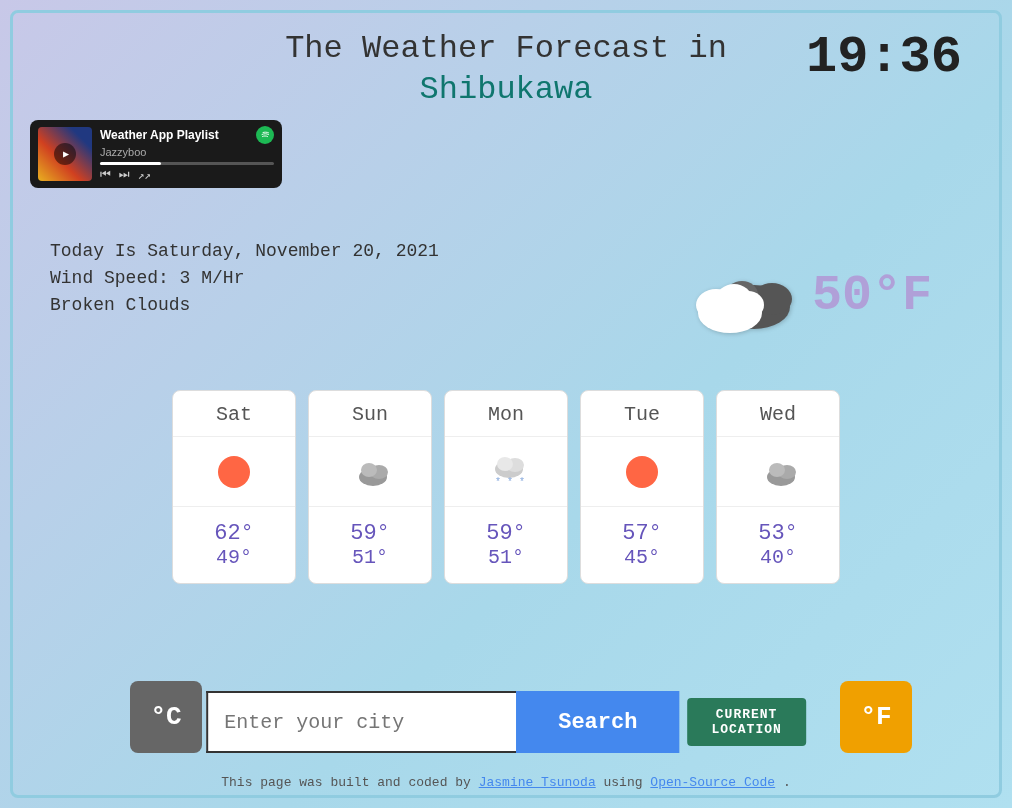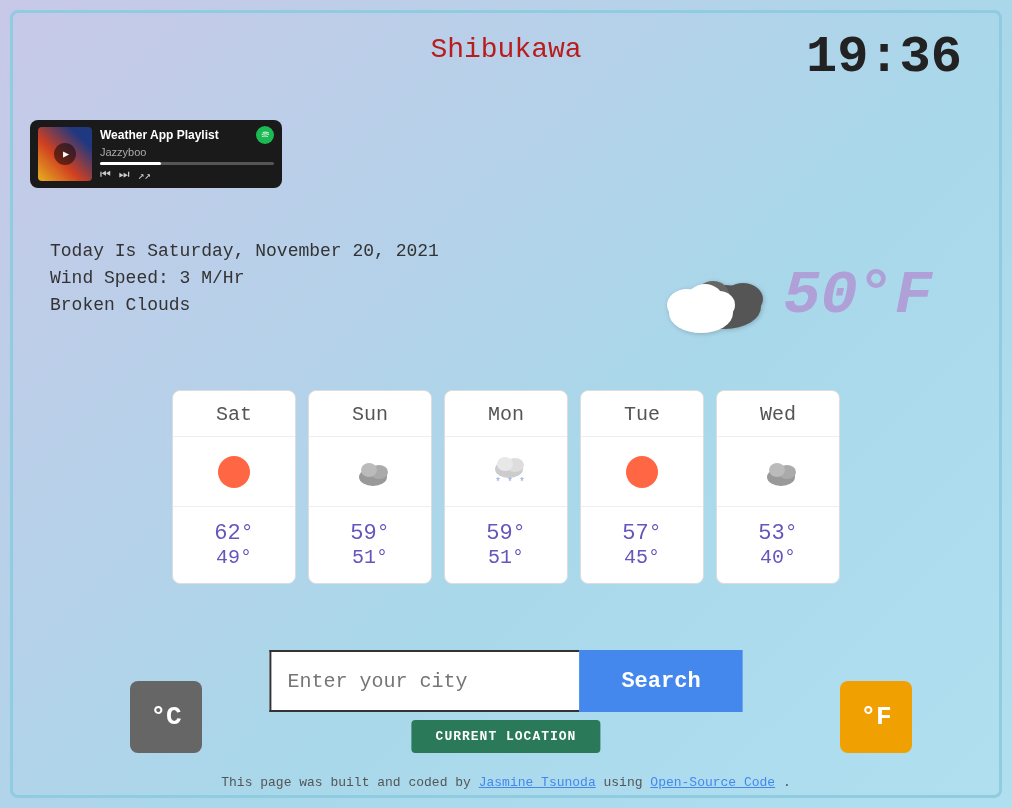--- a/index.html
+++ b/index.html
@@ -40,22 +40,22 @@
       transform: translateX(-50%);
       text-align: center;
       width: 600px;
     }
     .title-line1 {
       font-size: 32px;
       color: #333;
       font-family: 'Courier New', monospace;
     }
     .title-city {
-      font-size: 28px;
-      color: #b91c1c;
+      font-size: 32px;
+      color: #0f766e;
       font-family: 'Courier New', monospace;
       margin-top: 4px;
     }
 
     
     .spotify-player {
       position: absolute;
       top: 120px;
       left: 30px;
       width: 252px;
@@ -177,25 +177,24 @@
     
     .temp-display {
       position: absolute;
       top: 255px;
       right: 80px;
       display: flex;
       align-items: center;
       gap: 10px;
     }
     .temp-text {
-      font-size: 62px;
+      font-size: 50px;
       color: #b0a0d8;
       font-family: 'Courier New', monospace;
       font-weight: bold;
-      font-style: italic;
     }
 
     
     .forecast-row {
       position: absolute;
       top: 390px;
       left: 50%;
       transform: translateX(-50%);
       display: flex;
       gap: 12px;
@@ -243,21 +242,21 @@
       display: block;
     }
 
     
     .bottom-controls {
       position: absolute;
       bottom: 55px;
       left: 50%;
       transform: translateX(-50%);
       display: flex;
-      flex-direction: column;
+      flex-direction: row;
       align-items: center;
       gap: 8px;
     }
     .input-row {
       display: flex;
       align-items: center;
       gap: 0;
     }
     .city-input {
       width: 310px;
@@ -356,20 +355,21 @@
     }
   </style>
 </head>
 <body>
 
 <div class="outer-border"></div>
 
 <div class="clock">19:36</div>
 
 <div class="title-area">
+  <div class="title-line1">The Weather Forecast in</div>
   <div class="title-city">Shibukawa</div>
 </div>
 
 <div class="spotify-player">
   <div class="spotify-album">
     <div class="spotify-album-inner"></div>
     <div class="spotify-play-overlay"></div>
   </div>
   <div class="spotify-info">
     <div class="spotify-top">

